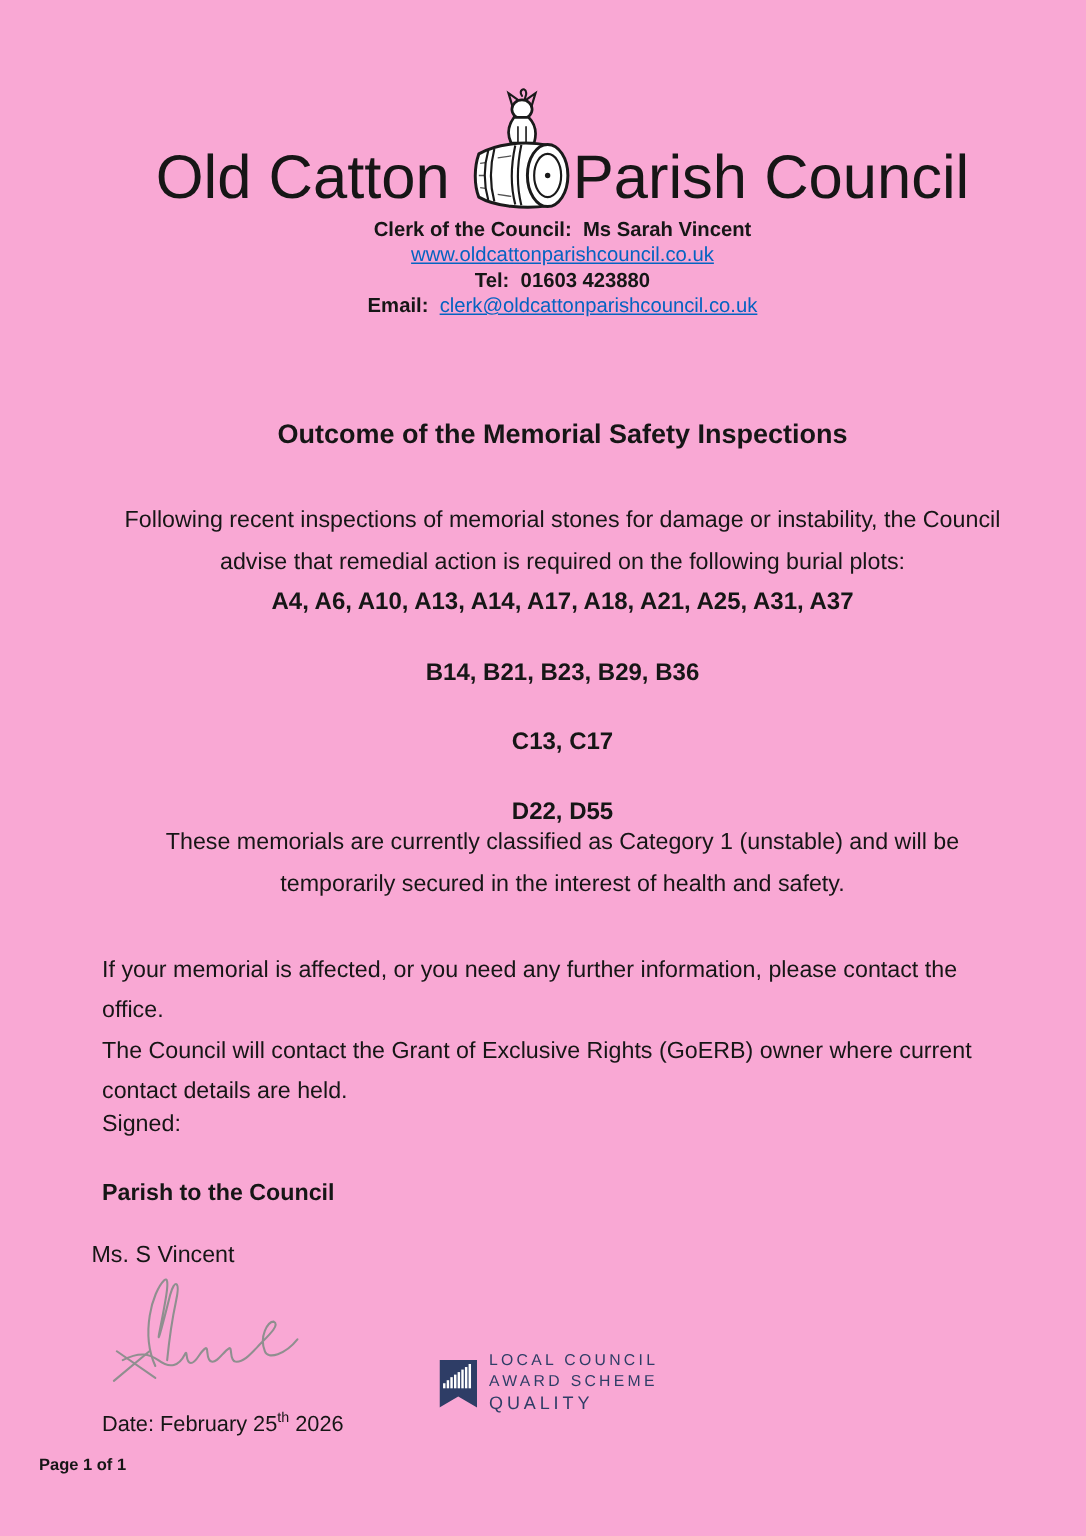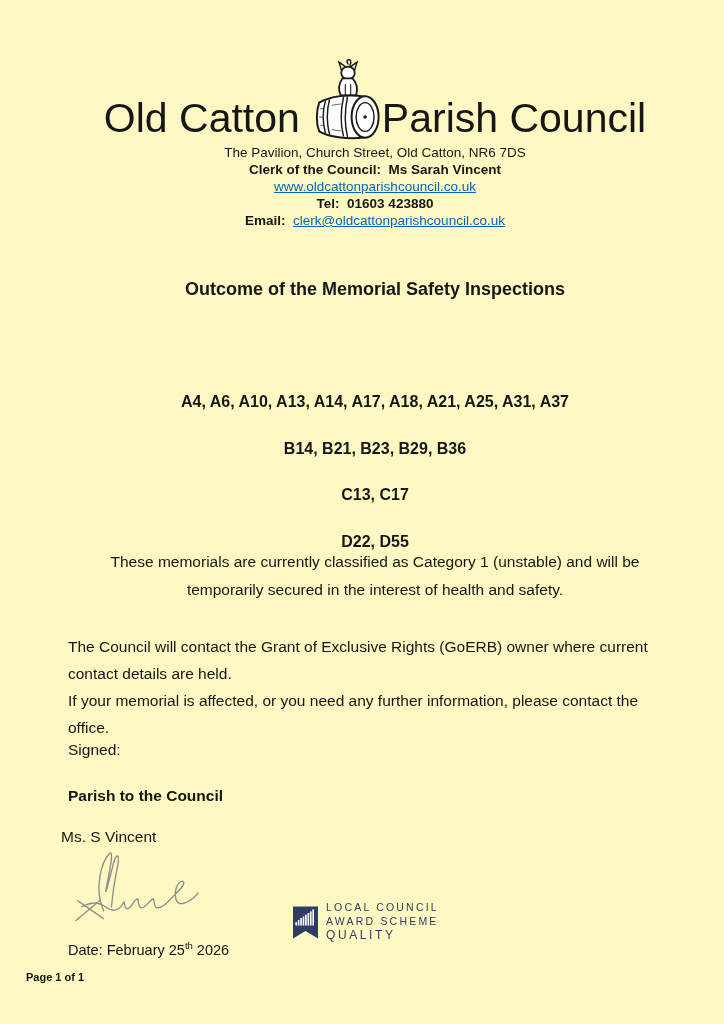--- a/index.html
+++ b/index.html
@@ -1,21 +1,21 @@
 <!DOCTYPE html>
 <html style="--link-blue: #0563c1; --navy: #2e3d66; --signature-grey: #8f8f8f; --ink: #161616;"><head>
 <meta charset="utf-8">
 <style>
   :root{
     --link-blue:#0563c1; --navy:#2e3d66; --signature-grey:#8f8f8f; --ink:#161616;
   }
   *{margin:0;padding:0;box-sizing:border-box;}
   html,body{background:#fff;}
   body{font-family:"Liberation Sans",sans-serif;color:var(--ink);}
-  .page{position:relative;width:724px;height:1024px;background:#fef9c3;overflow:hidden;}
+  .page{position:relative;width:724px;height:1024px;background:#f9a8d4;overflow:hidden;}
 
   
   .header-row{position:absolute;top:55px;left:26px;right:0;height:88px;
     display:flex;align-items:flex-end;justify-content:center;
     font-size:41px;font-weight:400;color:var(--ink);}
   .header-row .ht{margin-bottom:4px;line-height:1;}
   .crest{width:72px;height:88px;margin:0 -2px 0 12px;flex:0 0 auto;}
 
   .contact{position:absolute;top:144px;left:26px;right:0;text-align:center;
     font-size:13.5px;line-height:17px;color:var(--ink);}
@@ -76,44 +76,46 @@
         <path d="M9,57 L13,56.5 M8,66 L12,66 M9,75 L13,75.5 M22,53 L32,51.5 M22,80 L32,81.5" fill="none" stroke-width="1" opacity="0.75"></path>
         <ellipse cx="59" cy="66" rx="15" ry="23"></ellipse>
         <ellipse cx="59" cy="66" rx="10" ry="16" stroke-width="1.6"></ellipse>
         <circle cx="59" cy="66" r="2" fill="#1a1a1a" stroke="none"></circle>
       </g>
     </svg>
     <span class="ht">Parish Council</span>
   </div>
 
   <div class="contact">
-    <div>The Pavilion, Church Street, Old Catton, NR6 7DS</div>
     <div class="bold">Clerk of the Council:&nbsp; Ms Sarah Vincent</div>
     <div><a class="link" href="#">www.oldcattonparishcouncil.co.uk</a></div>
     <div class="bold">Tel:&nbsp; 01603 423880</div>
     <div><span class="bold">Email:&nbsp; </span><a class="link" href="#">clerk@oldcattonparishcouncil.co.uk</a></div>
   </div>
 
   <h1 class="doc-heading">Outcome of the Memorial Safety Inspections</h1>
 
+  <div class="intro">
+    <div class="inner">Following recent inspections of memorial stones for damage or instability, the Council advise that remedial action is required on the following burial plots:</div>
+  </div>
 
   <div class="plots">
     <p>A4, A6, A10, A13, A14, A17, A18, A21, A25, A31, A37</p>
     <p>B14, B21, B23, B29, B36</p>
     <p>C13, C17</p>
     <p>D22, D55</p>
   </div>
 
   <div class="category">
     <div class="inner">These memorials are currently classified as Category 1 (unstable) and will be temporarily secured in the interest of health and safety.</div>
   </div>
 
   <div class="goerb-block">
+    <p>If your memorial is affected, or you need any further information, please contact the office.</p>
     <p>The Council will contact the Grant of Exclusive Rights (GoERB) owner where current contact details are held.</p>
-    <p>If your memorial is affected, or you need any further information, please contact the office.</p>
   </div>
 
   <p class="signed">Signed:</p>
   <p class="role">Parish to the Council</p>
   <p class="name">Ms. S Vincent</p>
 
   <svg class="signature" viewBox="0 0 150 85" aria-hidden="true">
     <g fill="none" stroke="currentColor" stroke-width="1.4" stroke-linecap="round">
       <path d="M34,66 C24,44 32,16 40,8 C45,4 40,26 37,42 C35,52 37,46 44,18 C47,7 51,8 48,22 C45,36 43,52 42,62"></path>
       <path d="M12,62 C24,56 30,58 36,62 C44,68 50,66 54,58 C56,54 54,64 58,64 C62,64 64,56 68,54 C70,53 68,62 72,63 C76,64 80,56 84,54 C86,53 84,62 88,63 C94,64 100,56 106,50 C112,44 118,38 114,36 C110,36 104,46 108,56 C110,62 122,58 130,48"></path>

